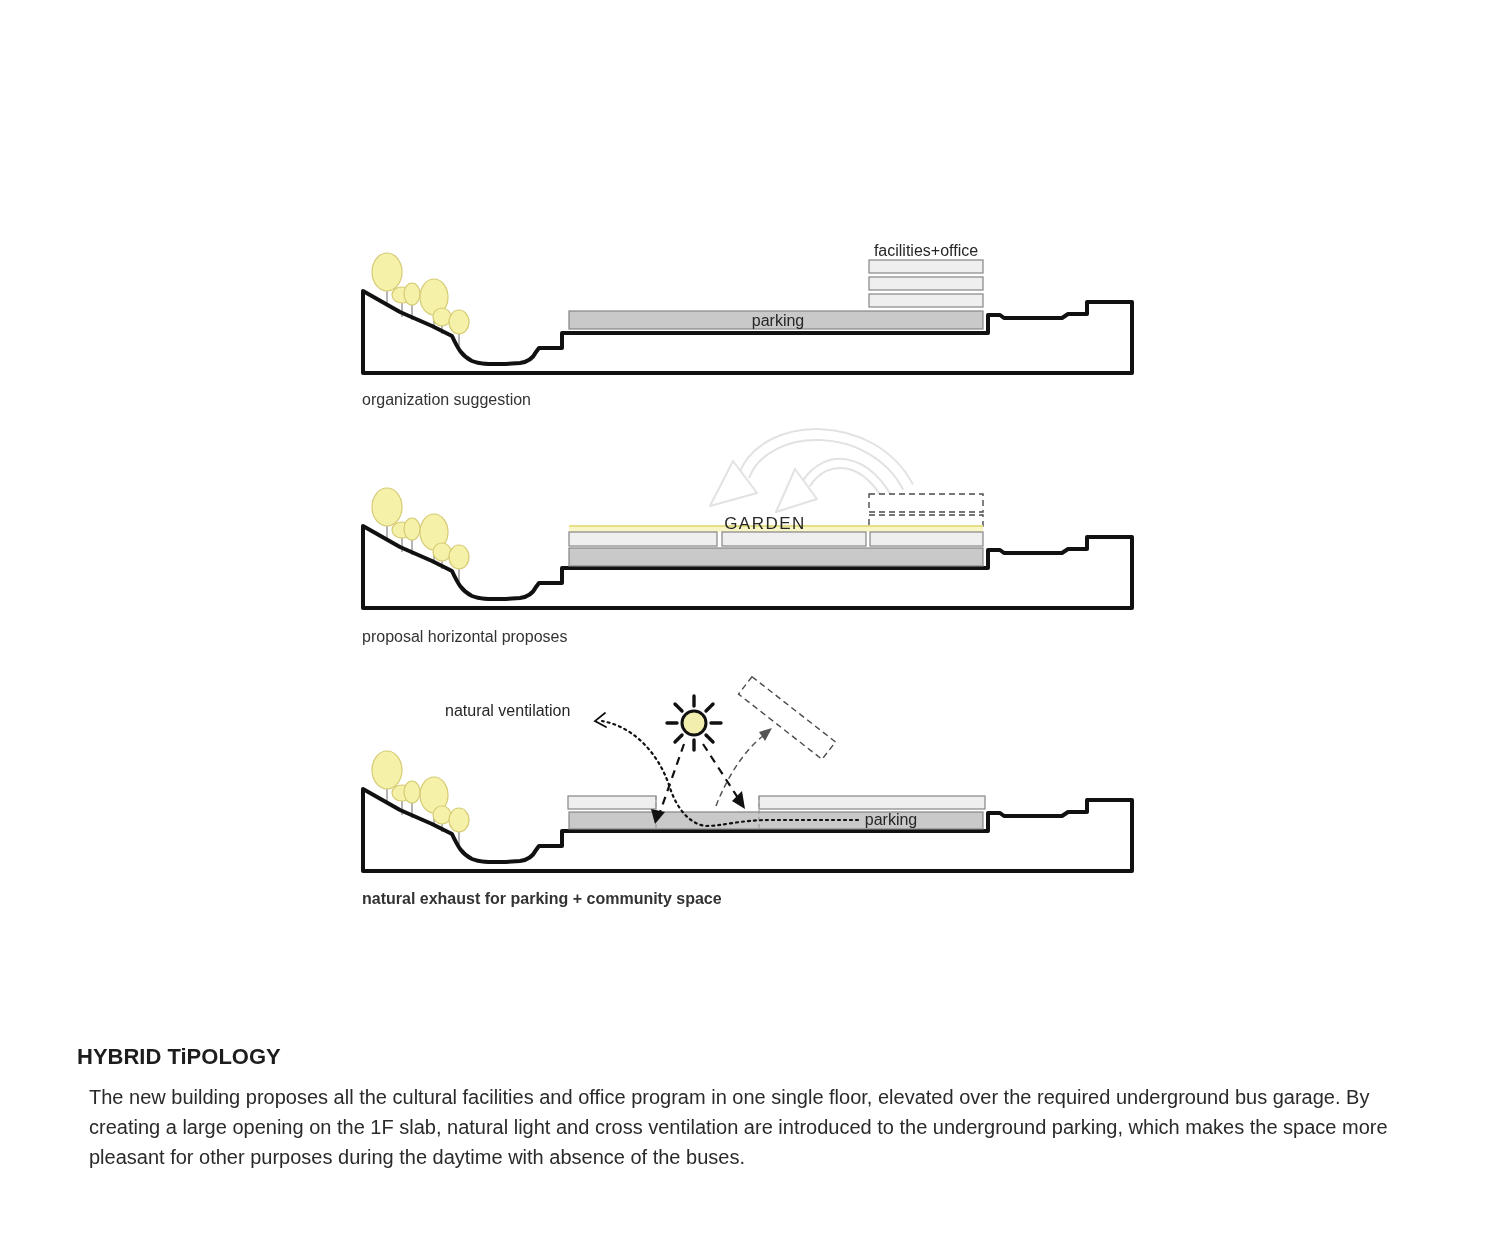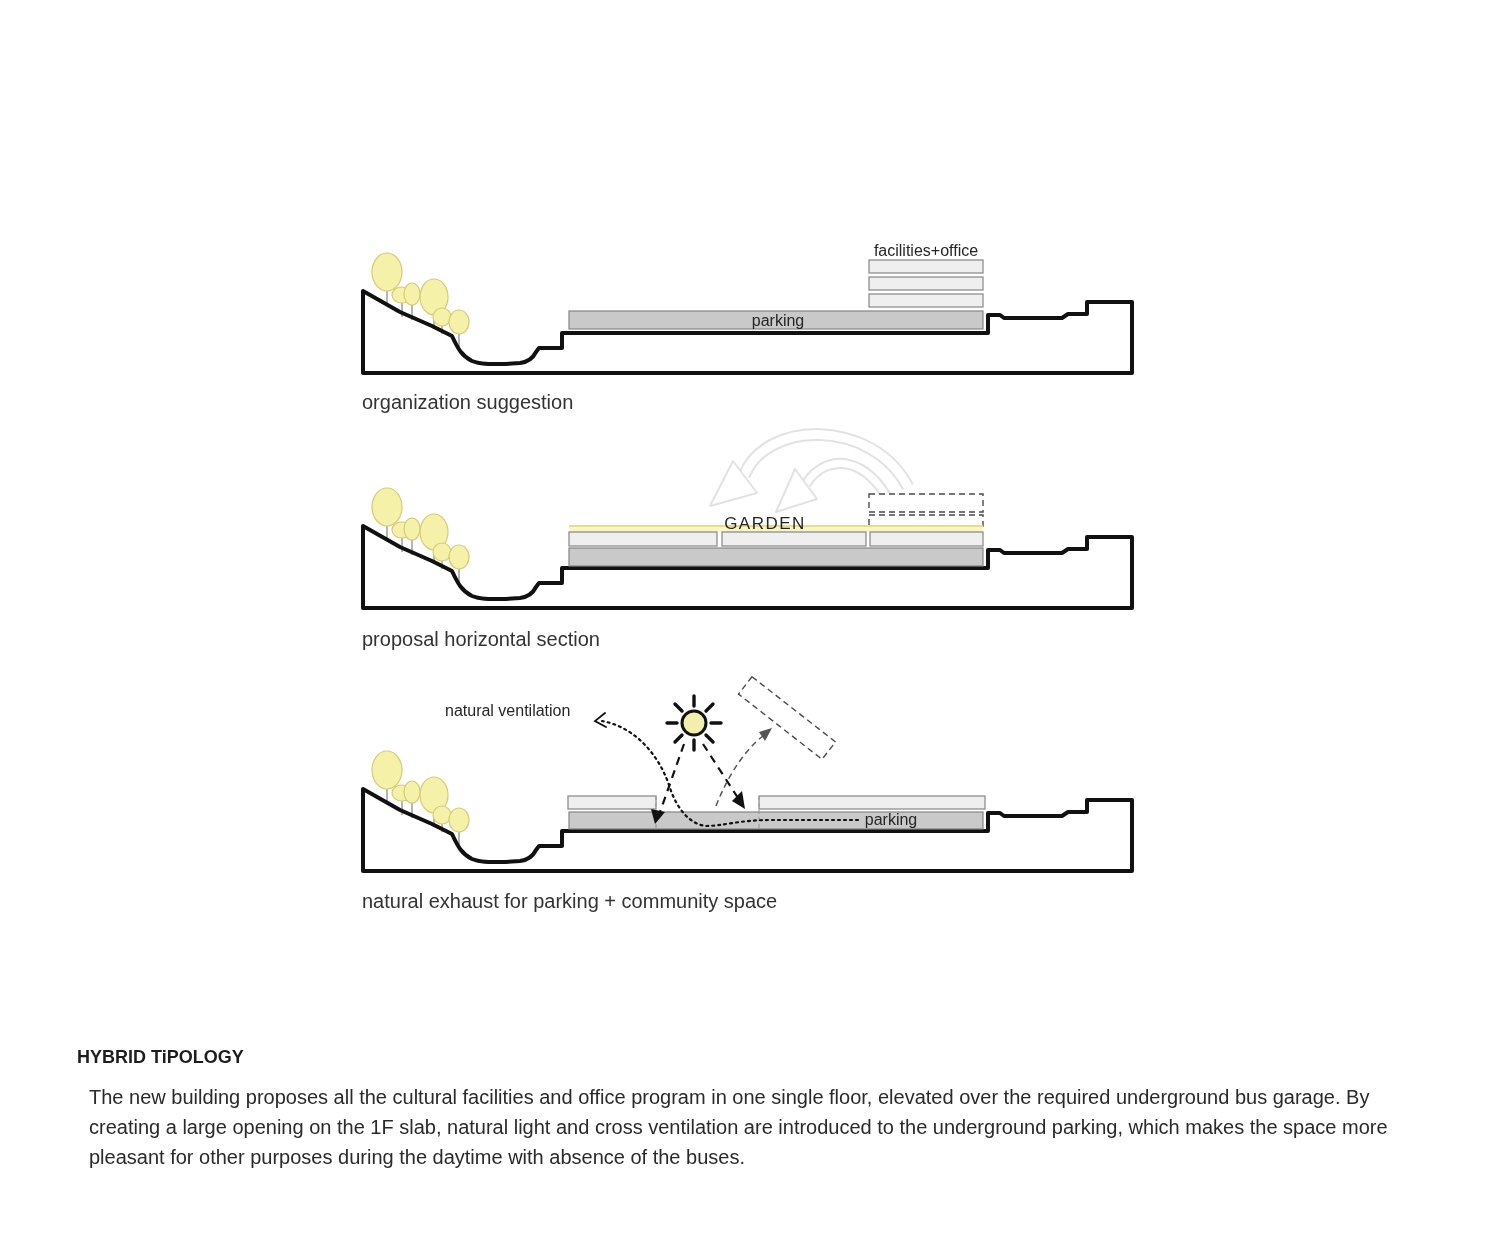--- a/index.html
+++ b/index.html
@@ -22,23 +22,23 @@
   .svg-label{font-family:"Liberation Sans",sans-serif;font-size:16px;fill:#262626;}
   .svg-label-caps{font-family:"Liberation Sans",sans-serif;font-size:17px;letter-spacing:1.5px;fill:#262626;}
   .dotted-arrow{fill:none;stroke:#111;stroke-width:2.2;stroke-dasharray:2 4;stroke-linecap:round;}
   .dashed-arrow{fill:none;stroke:#111;stroke-width:2.2;stroke-dasharray:8 6;}
   .thin-dashed{fill:none;stroke:#555;stroke-width:1.5;stroke-dasharray:6 4;}
   .open-head{fill:none;stroke:#111;stroke-width:1.8;stroke-linecap:round;}
   .fill-head{fill:#111;stroke:none;}
   .divider{stroke:#9a9a9a;stroke-width:1.2;stroke-dasharray:4 3;fill:none;}
   .sun-core{fill:var(--sun-fill,#f2eeae);stroke:#111;stroke-width:3;}
   .sun-ray{stroke:#111;stroke-width:3.4;stroke-linecap:round;}
-  .caption{position:absolute;font-size:20px;color:#333;white-space:nowrap;}
+  .caption{position:absolute;font-size:16px;color:#333;white-space:nowrap;}
   .textblock{position:absolute;left:77px;top:1044px;width:1350px;}
-  .textblock h2{font-size:18px;font-weight:bold;color:#1d1d1d;margin:0 0 8px 0;line-height:26px;}
+  .textblock h2{font-size:22px;font-weight:bold;color:#1d1d1d;margin:0 0 8px 0;line-height:26px;}
   .textblock p{font-size:20px;line-height:30px;margin:12px;color:#2a2a2a;}
 </style>
 </head>
 <body>
 
 <div class="page">
 
 <svg width="1500" height="980" viewBox="0 0 1500 980">
   <defs>
     <g id="terrainGroup">
@@ -147,21 +147,21 @@
       <polygon class="fill-head" points="772,728 759,732 765,741" style="fill:#555"></polygon>
     </g>
 
     <g transform="translate(787,718) rotate(38)">
       <rect class="dashedbox" x="-53" y="-11" width="106" height="22"></rect>
     </g>
   </g>
 </svg>
 
 <div class="caption" style="left:362px;top:391px;">organization suggestion</div>
-<div class="caption" style="left:362px;top:628px;">proposal horizontal section</div>
-<div class="caption" style="left:362px;top:890px;">natural exhaust for parking + community space</div>
+<div class="caption" style="left:362px;top:628px;">proposal horizontal proposes</div>
+<div class="caption" style="left:362px;top:890px;font-weight:bold;">natural exhaust for parking + community space</div>
 
 <div class="textblock">
   <h2>HYBRID TiPOLOGY</h2>
   <p>The new building proposes all the cultural facilities and office program in one single floor, elevated over the required underground bus garage. By creating a large opening on the 1F slab, natural light and cross ventilation are introduced to the underground parking, which makes the space more pleasant for other purposes during the daytime with absence of the buses.</p>
 </div>
 
 </div>
 
 </body></html>

